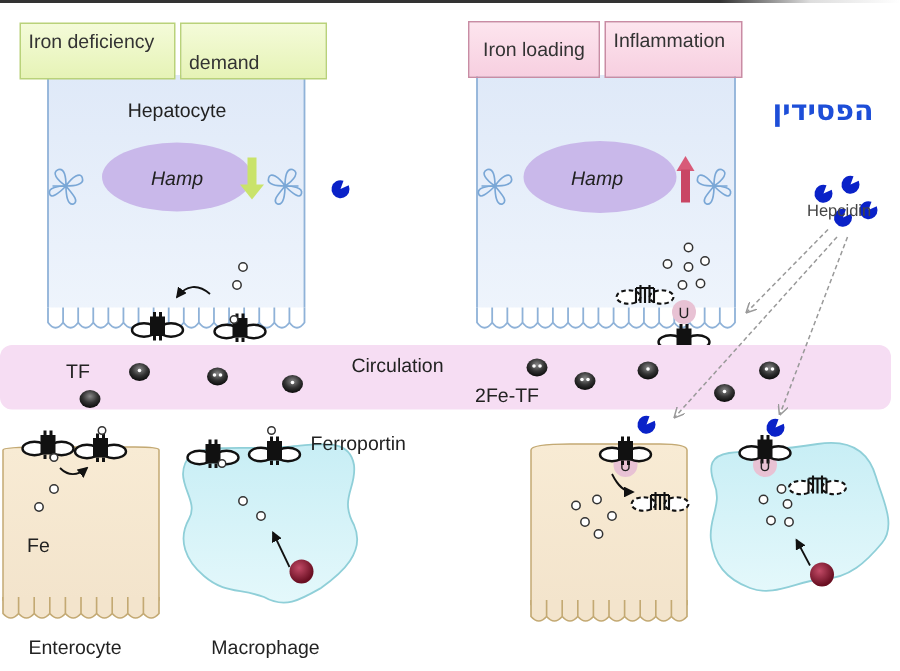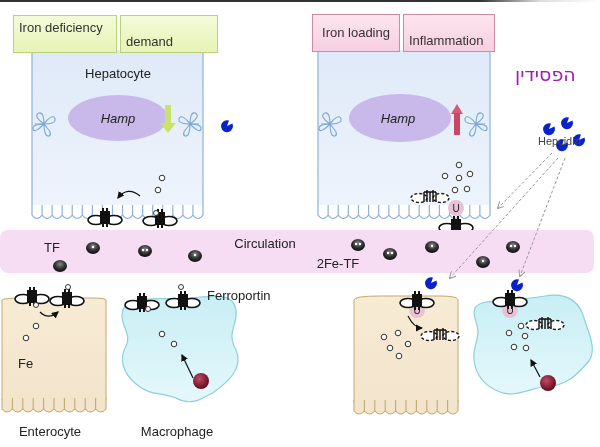--- a/index.html
+++ b/index.html
@@ -3,21 +3,21 @@
 <meta charset="utf-8">
 <style>
   html,body{margin:0;padding:0;background:#ffffff;}
   body{width:600px;height:447px;position:relative;overflow:hidden;font-family:"Liberation Sans",sans-serif;color:#222;}
   .topbar{position:absolute;left:0;top:0;width:600px;height:2px;background:linear-gradient(90deg,#333 0%,#333 80%,#ddd 90%,#fff 100%);}
   svg#diagram{position:absolute;left:0;top:0;}
   .lbl{font-family:"Liberation Sans",sans-serif;fill:#222;}
   .box{position:absolute;font-family:"Liberation Sans",sans-serif;font-size:13px;color:#333;box-sizing:border-box;padding:4px 5px;line-height:15px;}
   .box.green{background:linear-gradient(#f4fbd9,#e6f3b6);border:1px solid #b9d27a;}
   .box.pink{background:linear-gradient(#fde5ee,#f7cfe0);border:1px solid #c98ca4;}
-  .heb{position:absolute;left:515px;top:63px;font-family:"DejaVu Sans",sans-serif;font-weight:normal;font-size:19px;color:#a21caf;direction:rtl;}
+  .heb{position:absolute;left:515px;top:63px;font-family:"DejaVu Sans",sans-serif;font-weight:bold;font-size:19px;color:#1d4ed8;direction:rtl;}
   .heplbl{position:absolute;left:538px;top:96px;font-family:"Liberation Sans",sans-serif;font-size:11px;color:#444;margin-top:39px;}
 </style>
 </head>
 <body>
 
 <div class="topbar"></div>
 
 <svg id="diagram" width="600" height="447" viewBox="0 0 600 447">
   <defs>
     <linearGradient id="hepGrad" x1="0" y1="0" x2="0" y2="1">
@@ -227,18 +227,18 @@
   <span>Iron deficiency</span>
 </div>
 <div class="box green" style="left:120px;top:15px;width:98px;height:38px;padding-top:3px;">
   <br>
   <span>demand</span>
 </div>
 
 <div class="box pink" style="left:312px;top:14px;width:88px;height:38px;padding-top:10px;text-align:center;">
   <span>Iron loading</span>
 </div>
-<div class="box pink" style="left:403px;top:14px;width:92px;height:38px;padding-top:18px;">
+<div class="box pink" style="left:403px;top:14px;width:92px;height:38px;padding-top:4px;">
   <span>Inflammation</span>
 </div>
 
 <div class="heb">הפסידין</div>
 <div class="heplbl">Hepcidin</div>
 
 </body></html>

